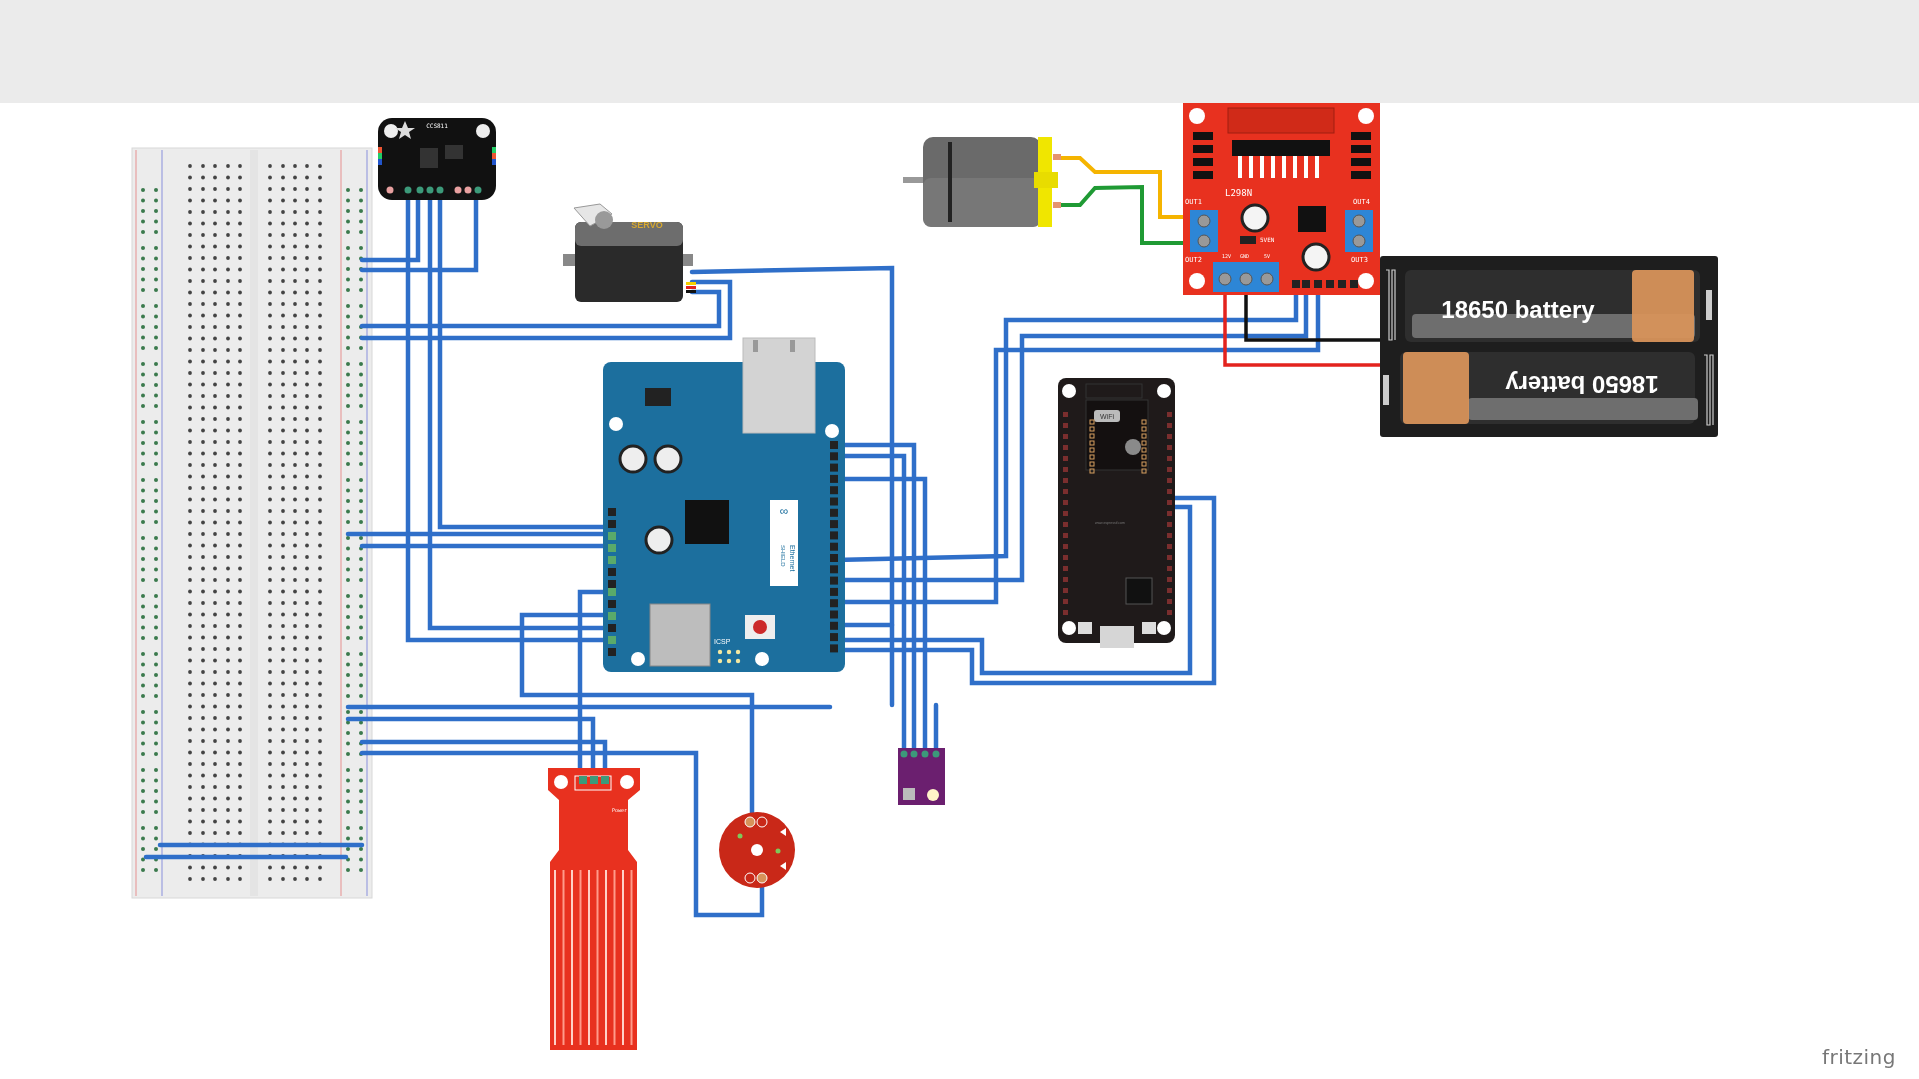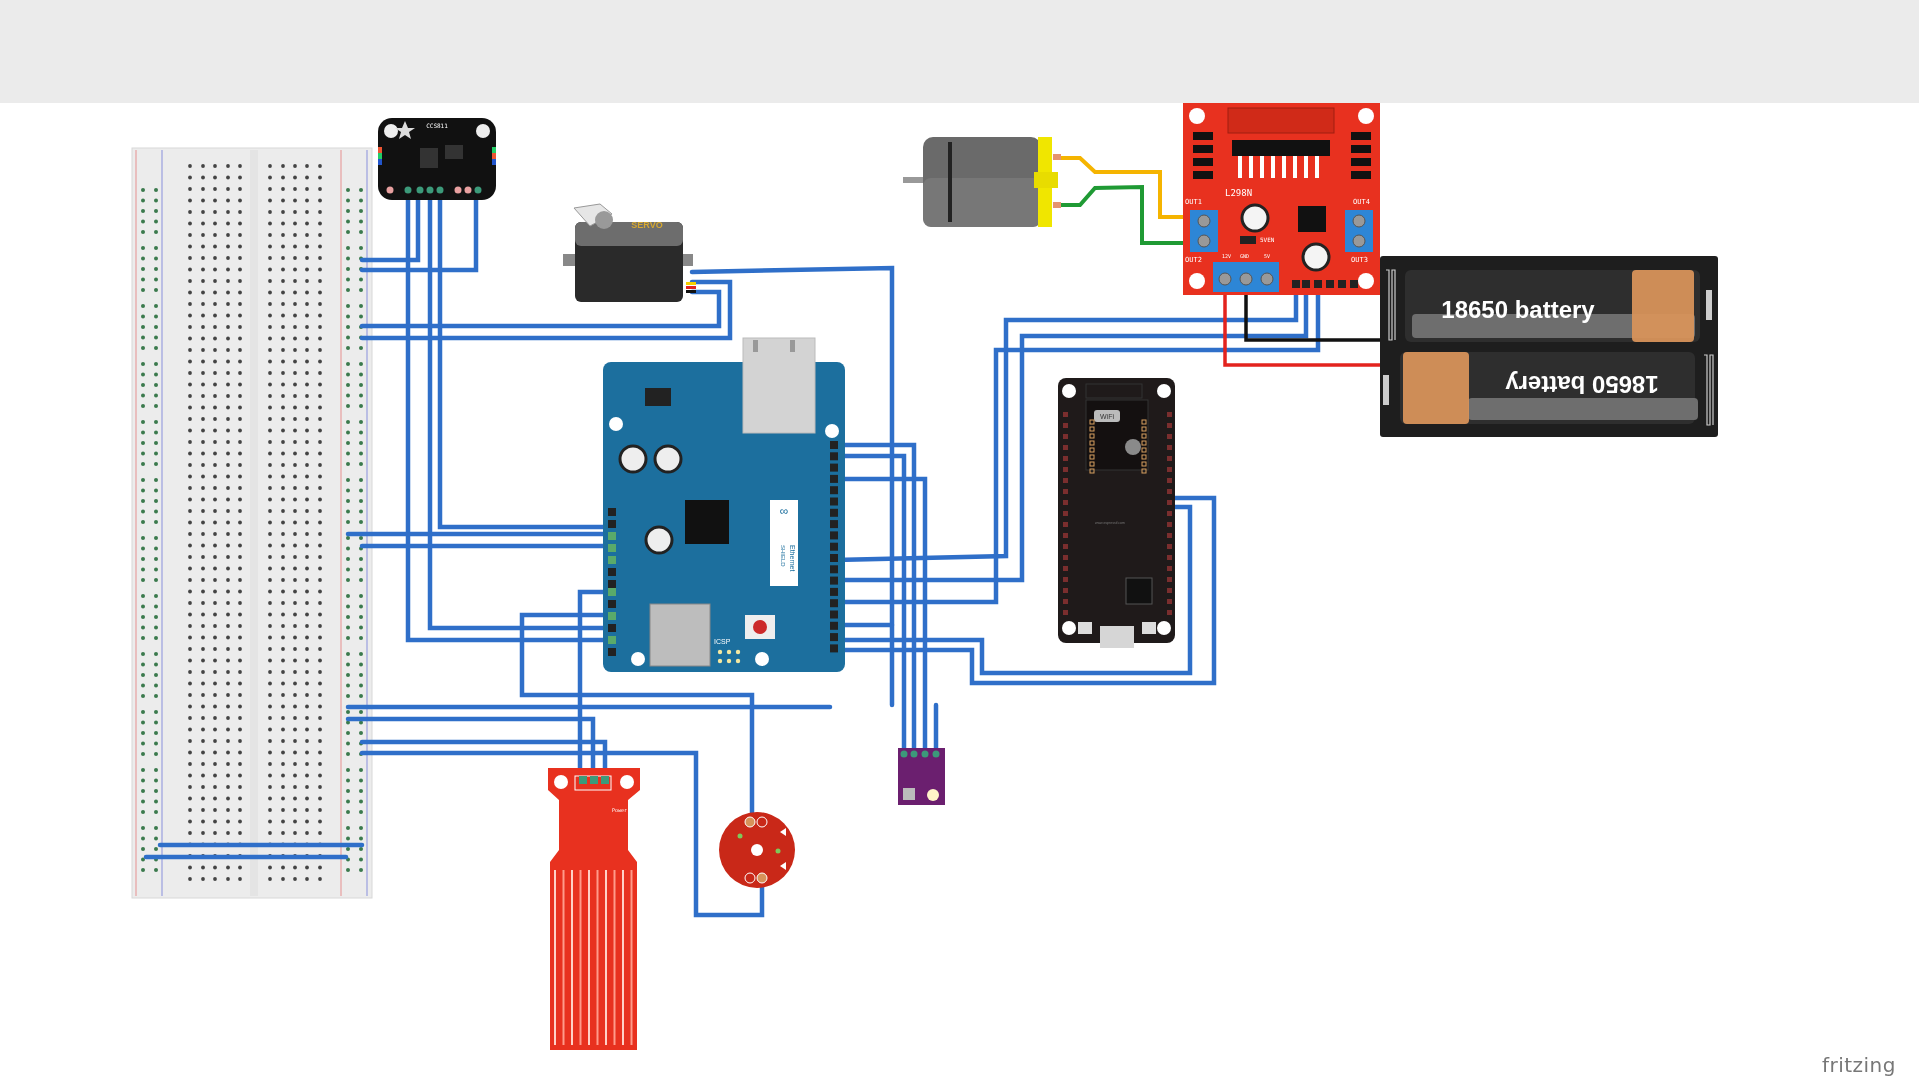--- a/index.html
+++ b/index.html
@@ -1,19 +1,19 @@
 <!DOCTYPE html>
 <html><head>
 <meta charset="utf-8">
 <style>
   html, body { margin:0; padding:0; }
   body { width:1919px; height:1079px; background:#ffffff; position:relative; overflow:hidden; font-family:"Liberation Sans", sans-serif; }
   .topband { position:absolute; left:0; top:0; width:1919px; height:103px; background:#ebebeb; }
   #canvas { position:absolute; left:0; top:0; }
-  .logo { position:absolute; right:23px; bottom:2px; font-family:"DejaVu Sans", sans-serif; font-size:20px; color:#777; letter-spacing:0.5px; }
+  .logo { position:absolute; right:23px; bottom:10px; font-family:"DejaVu Sans", sans-serif; font-size:20px; color:#777; letter-spacing:0.5px; }
   .batt-label { font-family:"Liberation Sans", sans-serif; font-weight:bold; fill:#ffffff; }
   .pcb-text { font-family:"DejaVu Sans Mono", monospace; fill:#ffffff; }
 </style>
 </head>
 <body>
 
 <div class="topband"></div>
 
 <svg id="canvas" width="1919" height="1079" viewBox="0 0 1919 1079" xmlns="http://www.w3.org/2000/svg">
 

